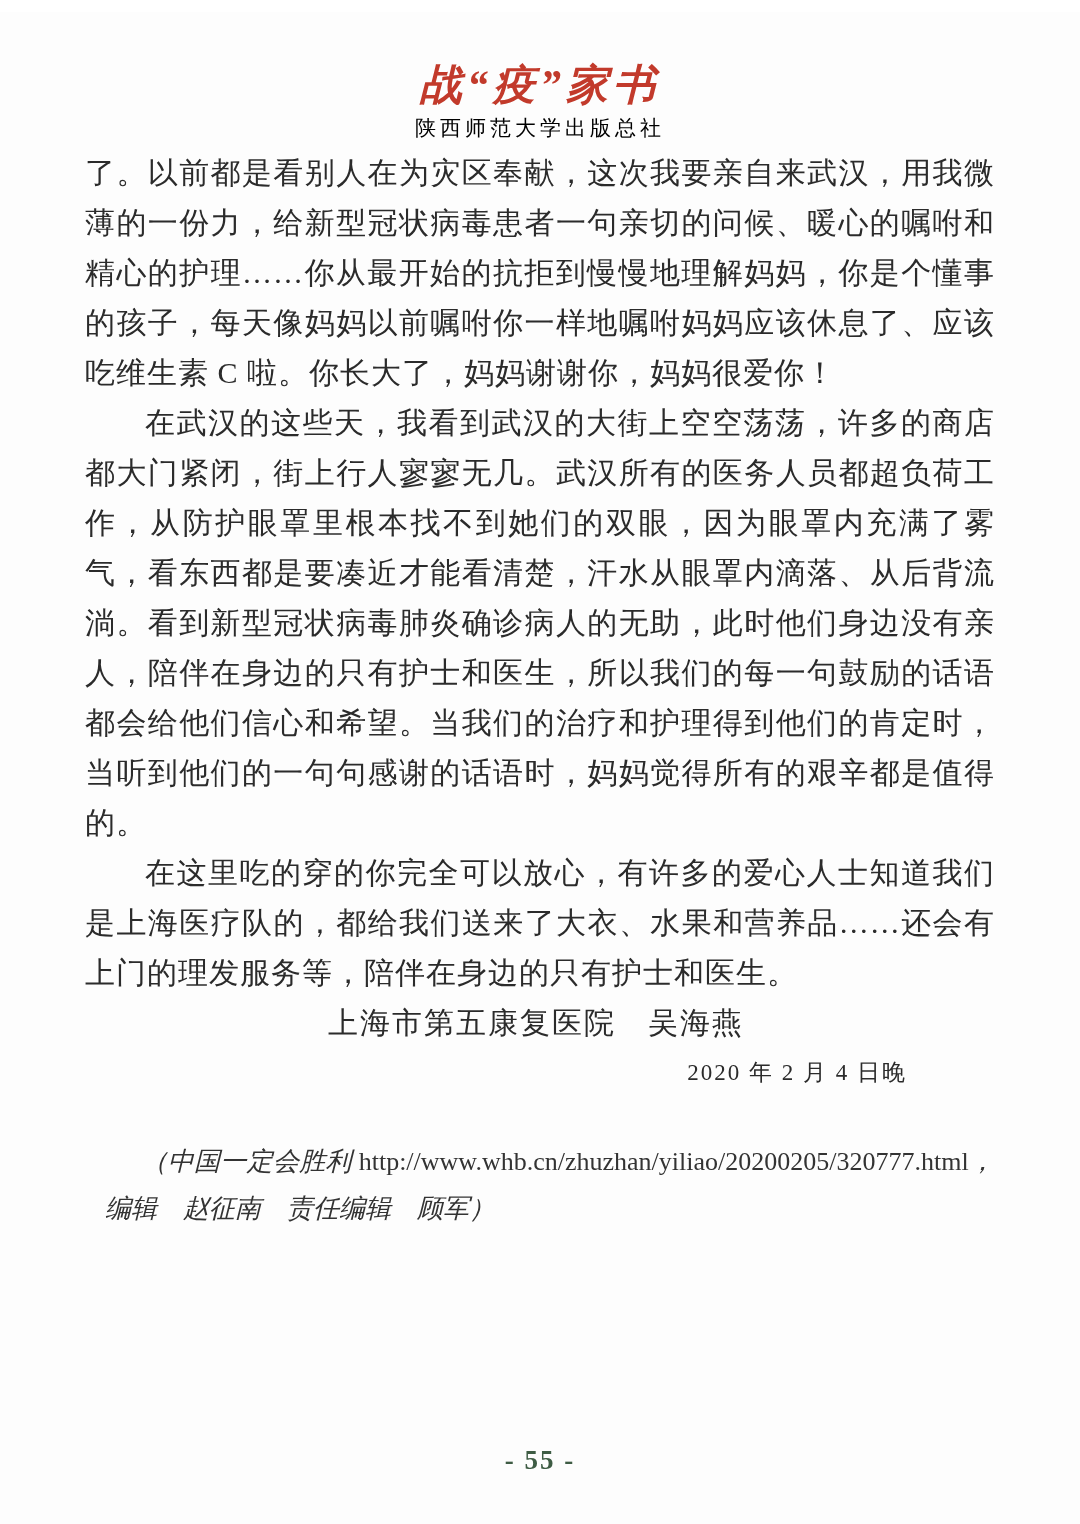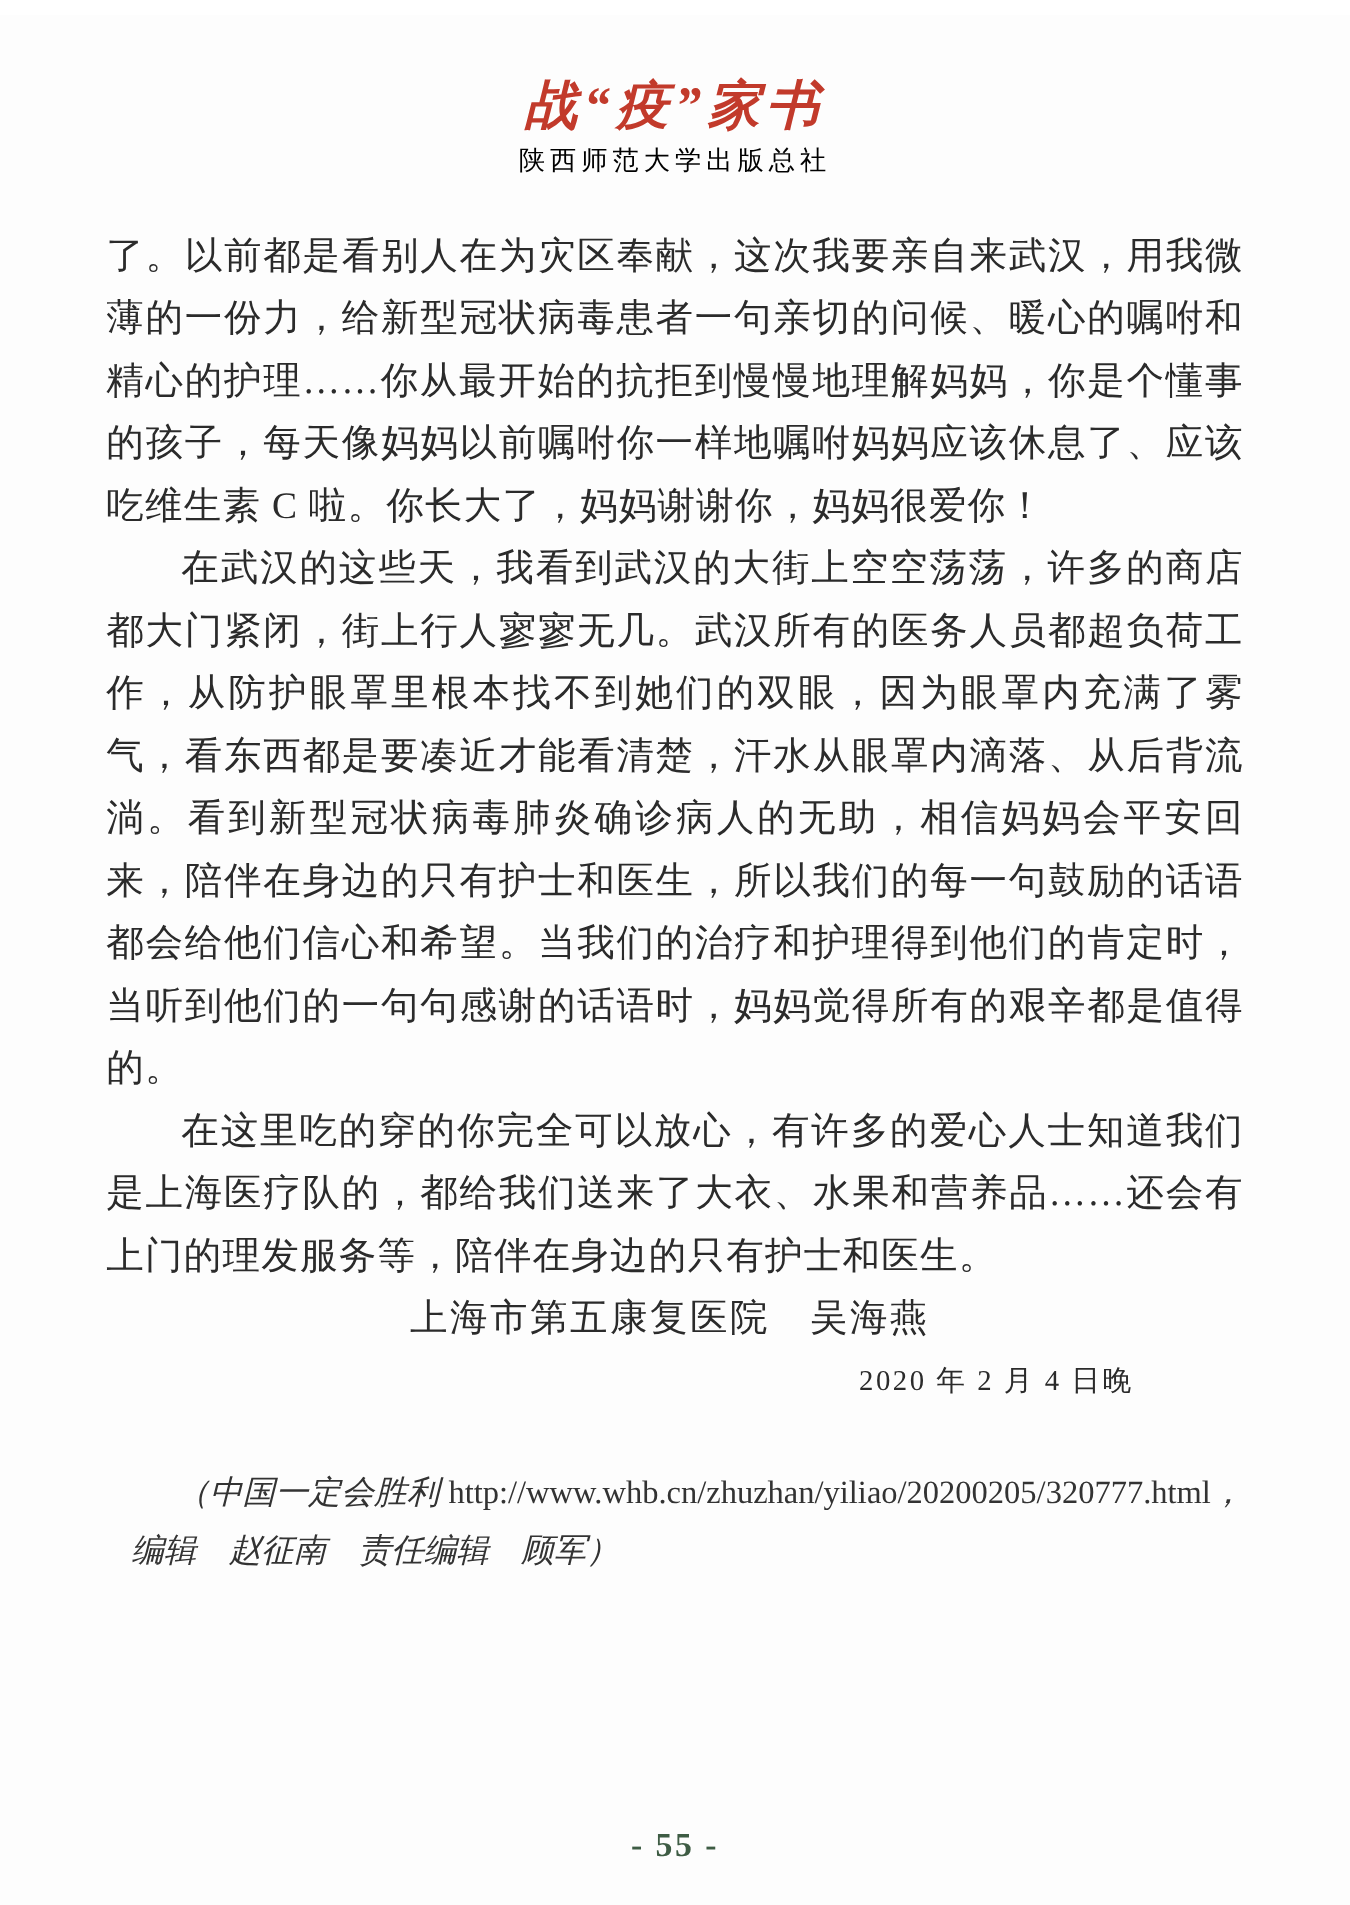--- a/index.html
+++ b/index.html
@@ -37,21 +37,21 @@
     margin-top: 6px;
     font-size: 21px;
     letter-spacing: 4px;
     color: #000000;
     font-family: "Liberation Sans", "DejaVu Sans", sans-serif;
     font-weight: 400;
   }
   
   .letter {
     position: absolute;
-    top: 168px;
+    top: 136px;
     left: 85px;
     width: 910px;
   }
   .para {
     margin: 0;
     font-size: 30px;
     line-height: 50px;
     text-align: justify;
     text-justify: inter-ideograph;
     letter-spacing: 1px;
@@ -83,21 +83,21 @@
     font-style: italic;
     color: #333333;
   }
   .note .url {
     font-style: normal;
     letter-spacing: 0;
   }
   
   .footer {
     position: absolute;
-    bottom: 44px;
+    bottom: 60px;
     left: 0;
     width: 100%;
     text-align: center;
   }
   .page-number {
     display: inline-block;
     font-size: 27px;
     font-weight: 600;
     letter-spacing: 2px;
     color: #3e5c44;
@@ -108,21 +108,21 @@
 
 <div class="page">
 
   <div class="header">
     <div class="book-title">战“疫”家书</div>
     <div class="publisher">陕西师范大学出版总社</div>
   </div>
 
   <div class="letter">
     <p class="para">了。以前都是看别人在为灾区奉献，这次我要亲自来武汉，用我微薄的一份力，给新型冠状病毒患者一句亲切的问候、暖心的嘱咐和精心的护理……你从最开始的抗拒到慢慢地理解妈妈，你是个懂事的孩子，每天像妈妈以前嘱咐你一样地嘱咐妈妈应该休息了、应该吃维生素 C 啦。你长大了，妈妈谢谢你，妈妈很爱你！</p>
-    <p class="para indent">在武汉的这些天，我看到武汉的大街上空空荡荡，许多的商店都大门紧闭，街上行人寥寥无几。武汉所有的医务人员都超负荷工作，从防护眼罩里根本找不到她们的双眼，因为眼罩内充满了雾气，看东西都是要凑近才能看清楚，汗水从眼罩内滴落、从后背流淌。看到新型冠状病毒肺炎确诊病人的无助，相信妈妈会平安回来，陪伴在身边的只有护士和医生，所以我们的每一句鼓励的话语都会给他们信心和希望。当我们的治疗和护理得到他们的肯定时，当听到他们的一句句感谢的话语时，妈妈觉得所有的艰辛都是值得的。</p>
+    <p class="para indent">在武汉的这些天，我看到武汉的大街上空空荡荡，许多的商店都大门紧闭，街上行人寥寥无几。武汉所有的医务人员都超负荷工作，从防护眼罩里根本找不到她们的双眼，因为眼罩内充满了雾气，看东西都是要凑近才能看清楚，汗水从眼罩内滴落、从后背流淌。看到新型冠状病毒肺炎确诊病人的无助，此时他们身边没有亲人，陪伴在身边的只有护士和医生，所以我们的每一句鼓励的话语都会给他们信心和希望。当我们的治疗和护理得到他们的肯定时，当听到他们的一句句感谢的话语时，妈妈觉得所有的艰辛都是值得的。</p>
     <p class="para indent">在这里吃的穿的你完全可以放心，有许多的爱心人士知道我们是上海医疗队的，都给我们送来了大衣、水果和营养品……还会有上门的理发服务等，陪伴在身边的只有护士和医生。</p>
 
     <p class="signature-line">上海市第五康复医院　吴海燕</p>
     <p class="date-line">2020 年 2 月 4 日晚</p>
 
     <p class="note"><span>（中国一定会胜利 </span><span class="url">http://www.whb.cn/zhuzhan/yiliao/20200205/320777.html</span><span>，编辑　赵征南　责任编辑　顾军）</span></p>
   </div>
 
   <div class="footer">
     <span class="page-number">- 55 -</span>

